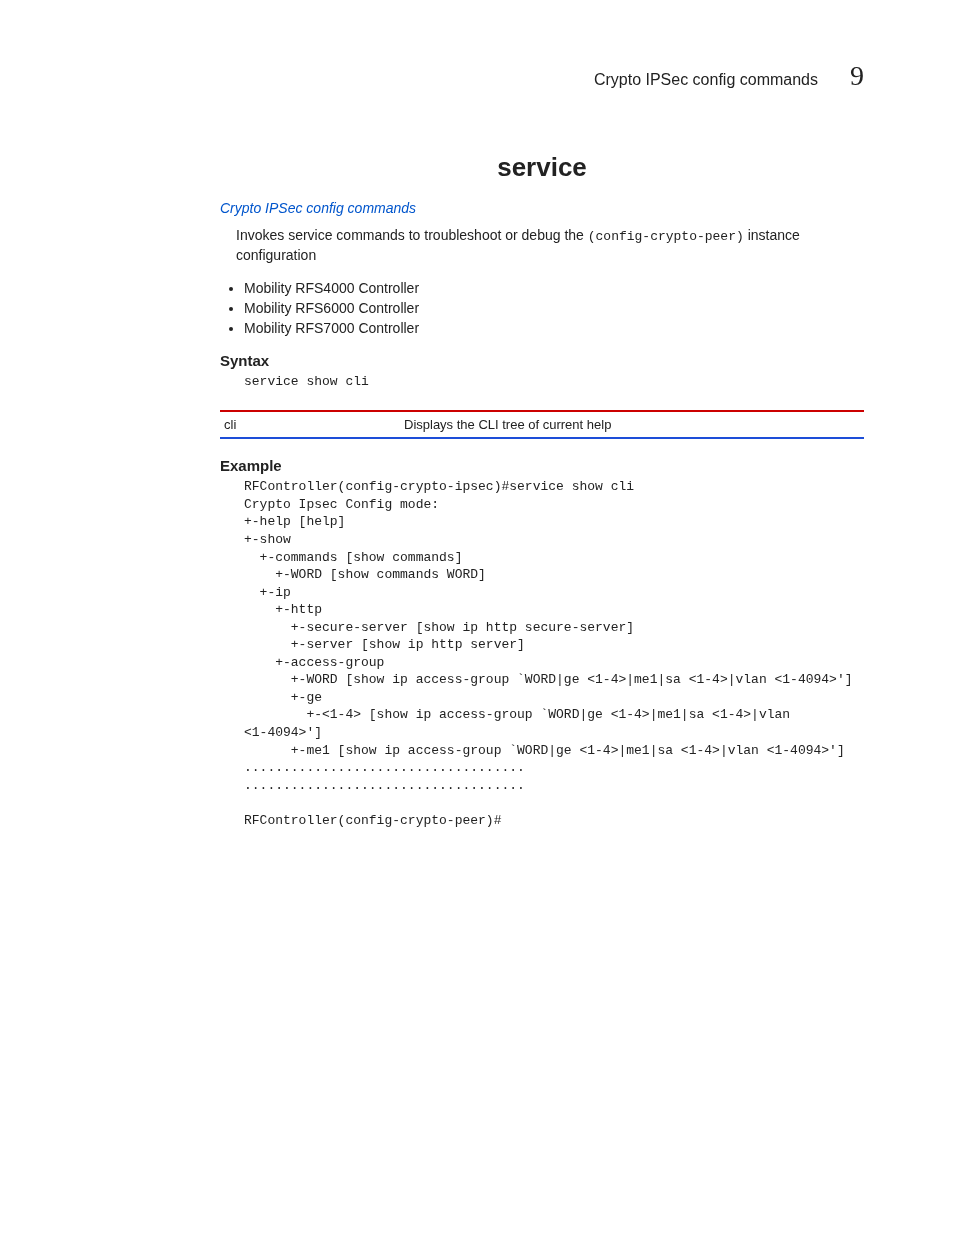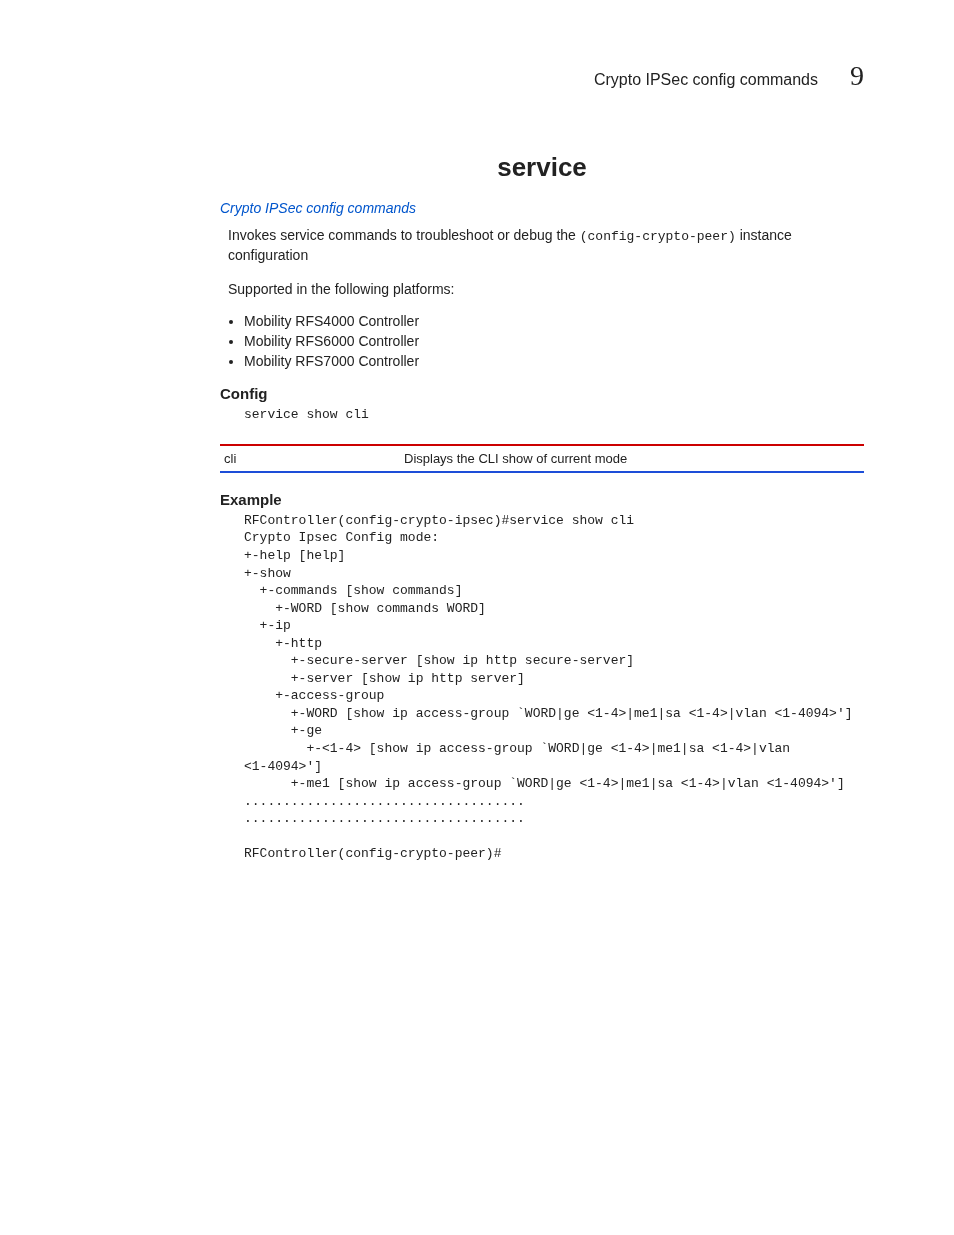--- a/index.html
+++ b/index.html
@@ -38,21 +38,21 @@
   .link {
     color: #0055cc;
     font-style: italic;
     font-size: 14px;
     text-decoration: none;
     display: inline-block;
     margin-bottom: 10px;
   }
   p.body {
     font-size: 14px;
-    margin: 0 0 14px 8px;
+    margin: 0 0 14px 16px;
     line-height: 1.4;
   }
   code.inline {
     font-family: "Courier New", monospace;
     font-size: 13px;
   }
   ul.platforms {
     margin: 0 0 16px 0;
     padding-left: 24px;
     font-size: 14px;
@@ -111,35 +111,34 @@
   </div>
 
   <h1 class="command-title">service</h1>
 
   <a class="link" href="#">Crypto IPSec config commands</a>
 
   <p class="body">
     <span>Invokes service commands to troubleshoot or debug the </span><code class="inline">(config-crypto-peer)</code><span> instance configuration</span>
   </p>
 
-  <p class="body">Supported in the following platforms:</p>
 
   <ul class="platforms">
     <li>Mobility RFS4000 Controller</li>
     <li>Mobility RFS6000 Controller</li>
     <li>Mobility RFS7000 Controller</li>
   </ul>
 
-  <div class="sub-head">Config</div>
+  <div class="sub-head">Syntax</div>
   <pre class="code">service show cli</pre>
 
   <div class="param-table">
     <div class="param-row">
       <div class="param-key">cli</div>
-      <div class="param-desc">Displays the CLI show of current mode</div>
+      <div class="param-desc">Displays the CLI tree of current help</div>
     </div>
   </div>
 
   <div class="sub-head">Example</div>
   <pre class="code-example">RFController(config-crypto-ipsec)#service show cli
 Crypto Ipsec Config mode:
 +-help [help]
 +-show
   +-commands [show commands]
     +-WORD [show commands WORD]

